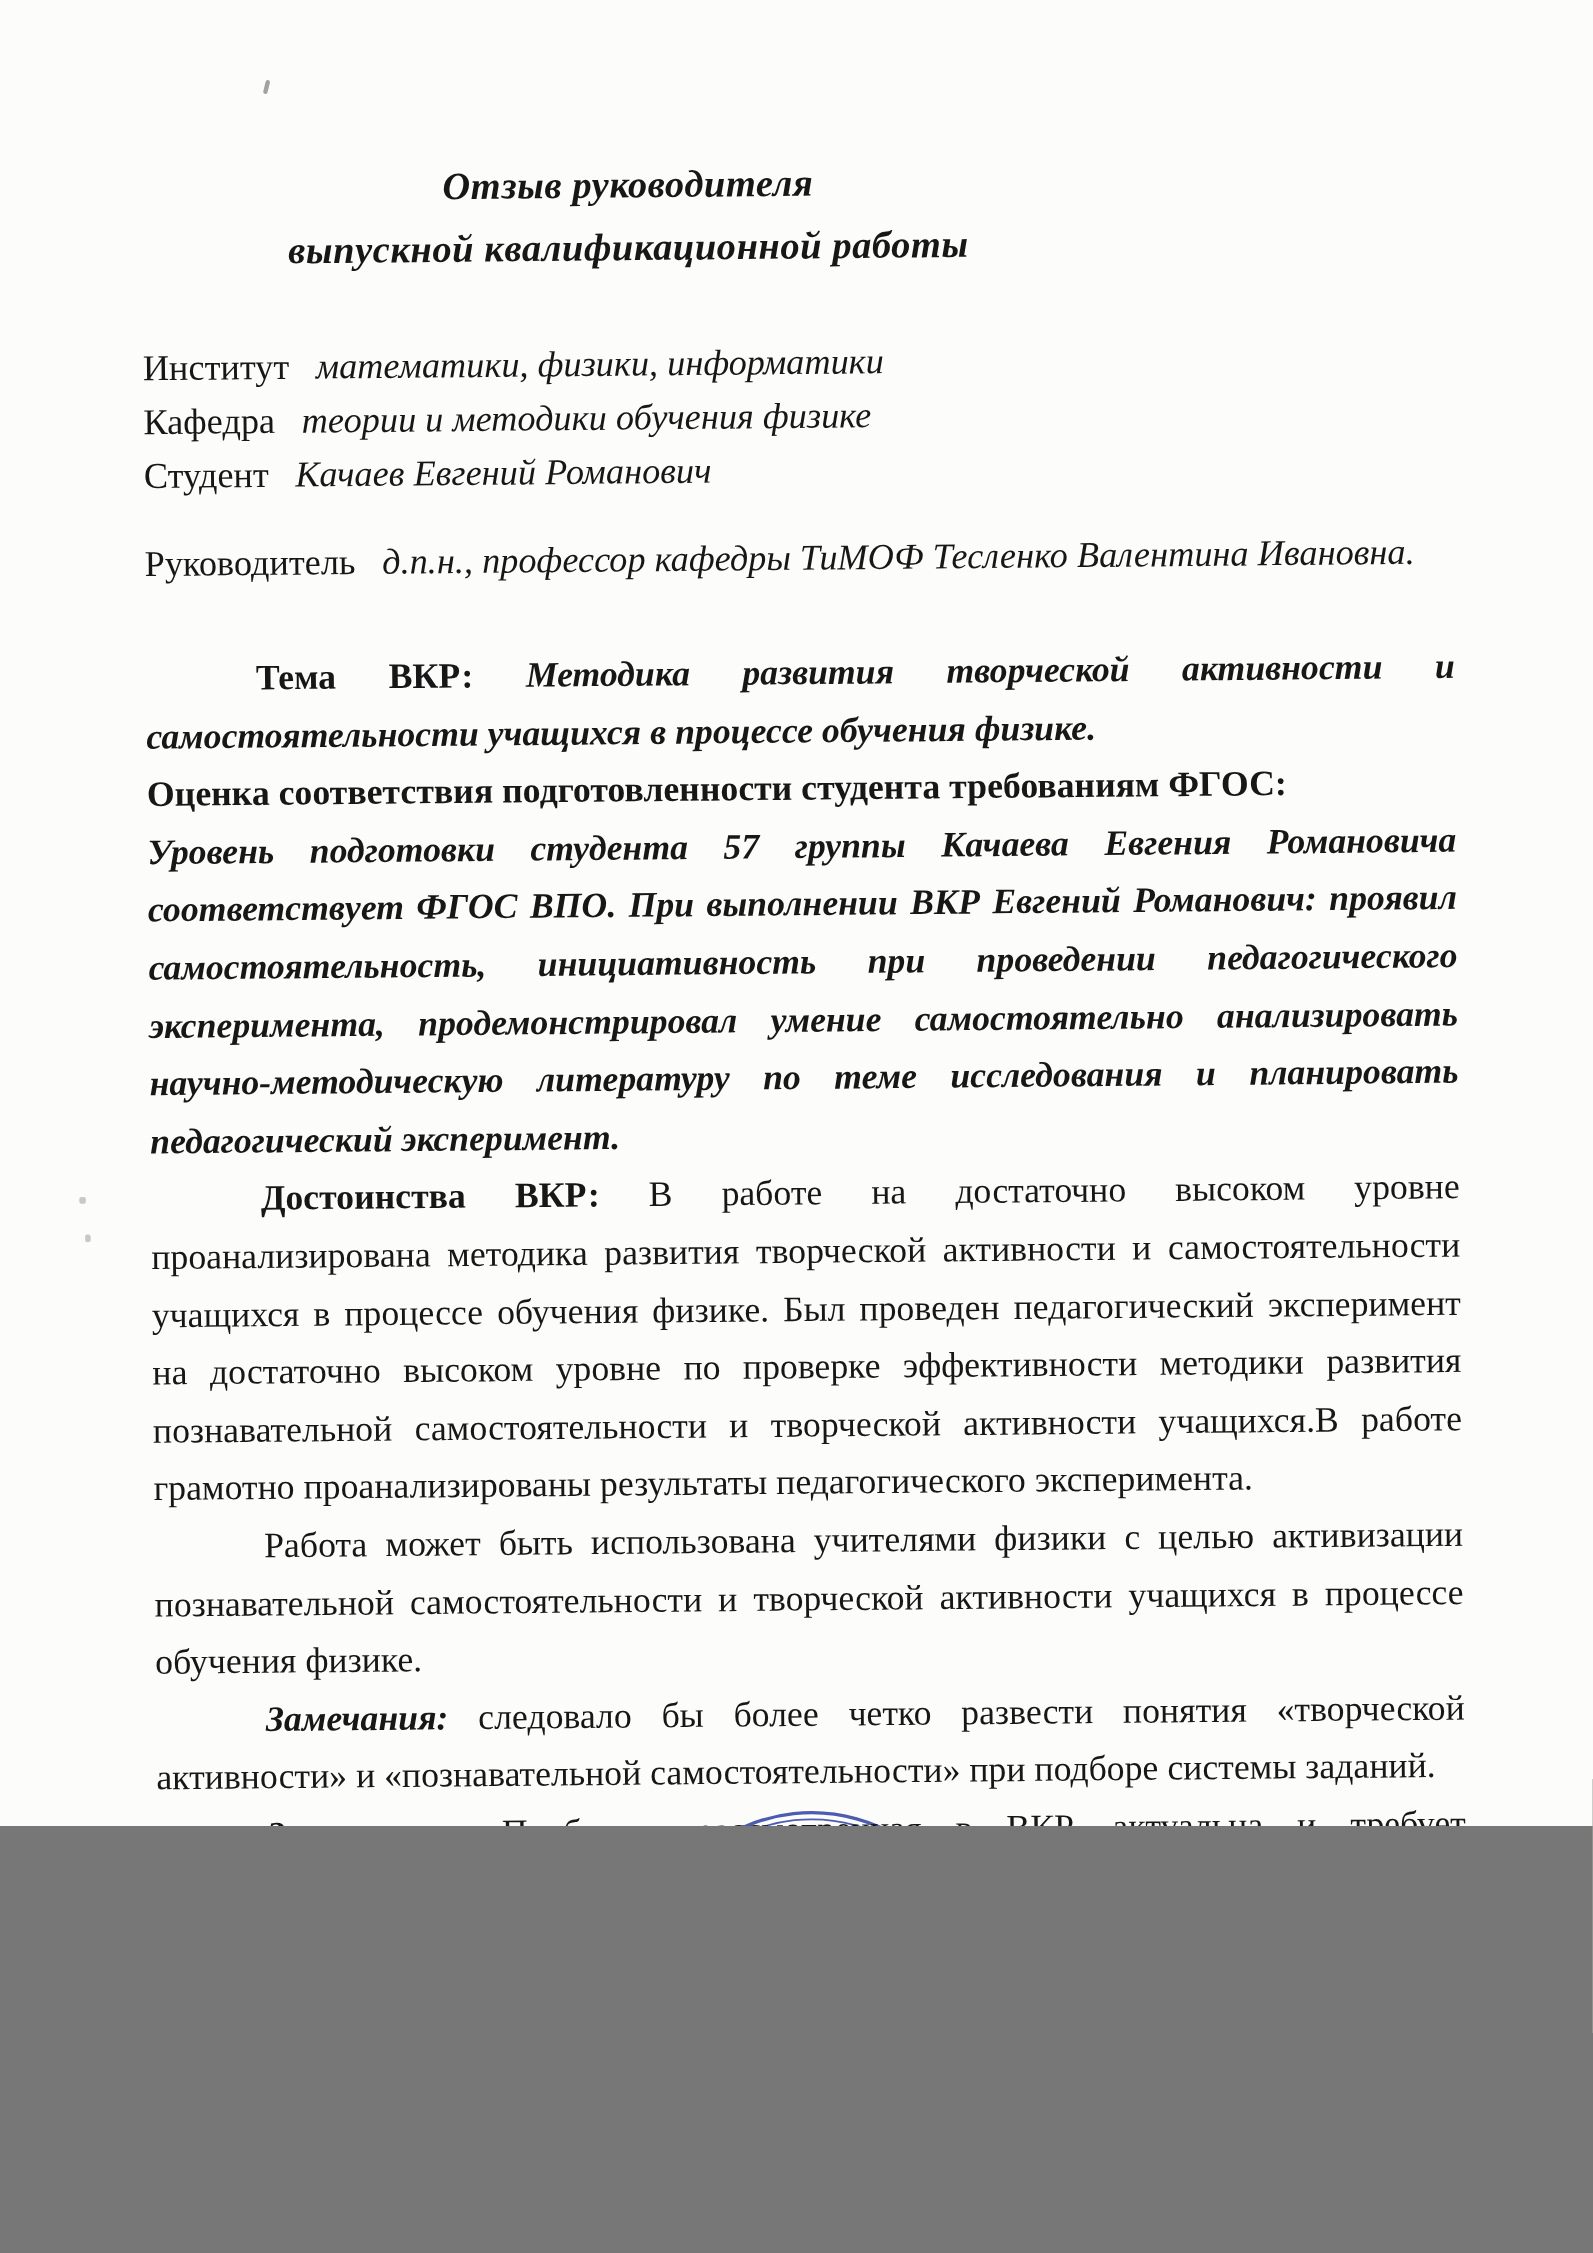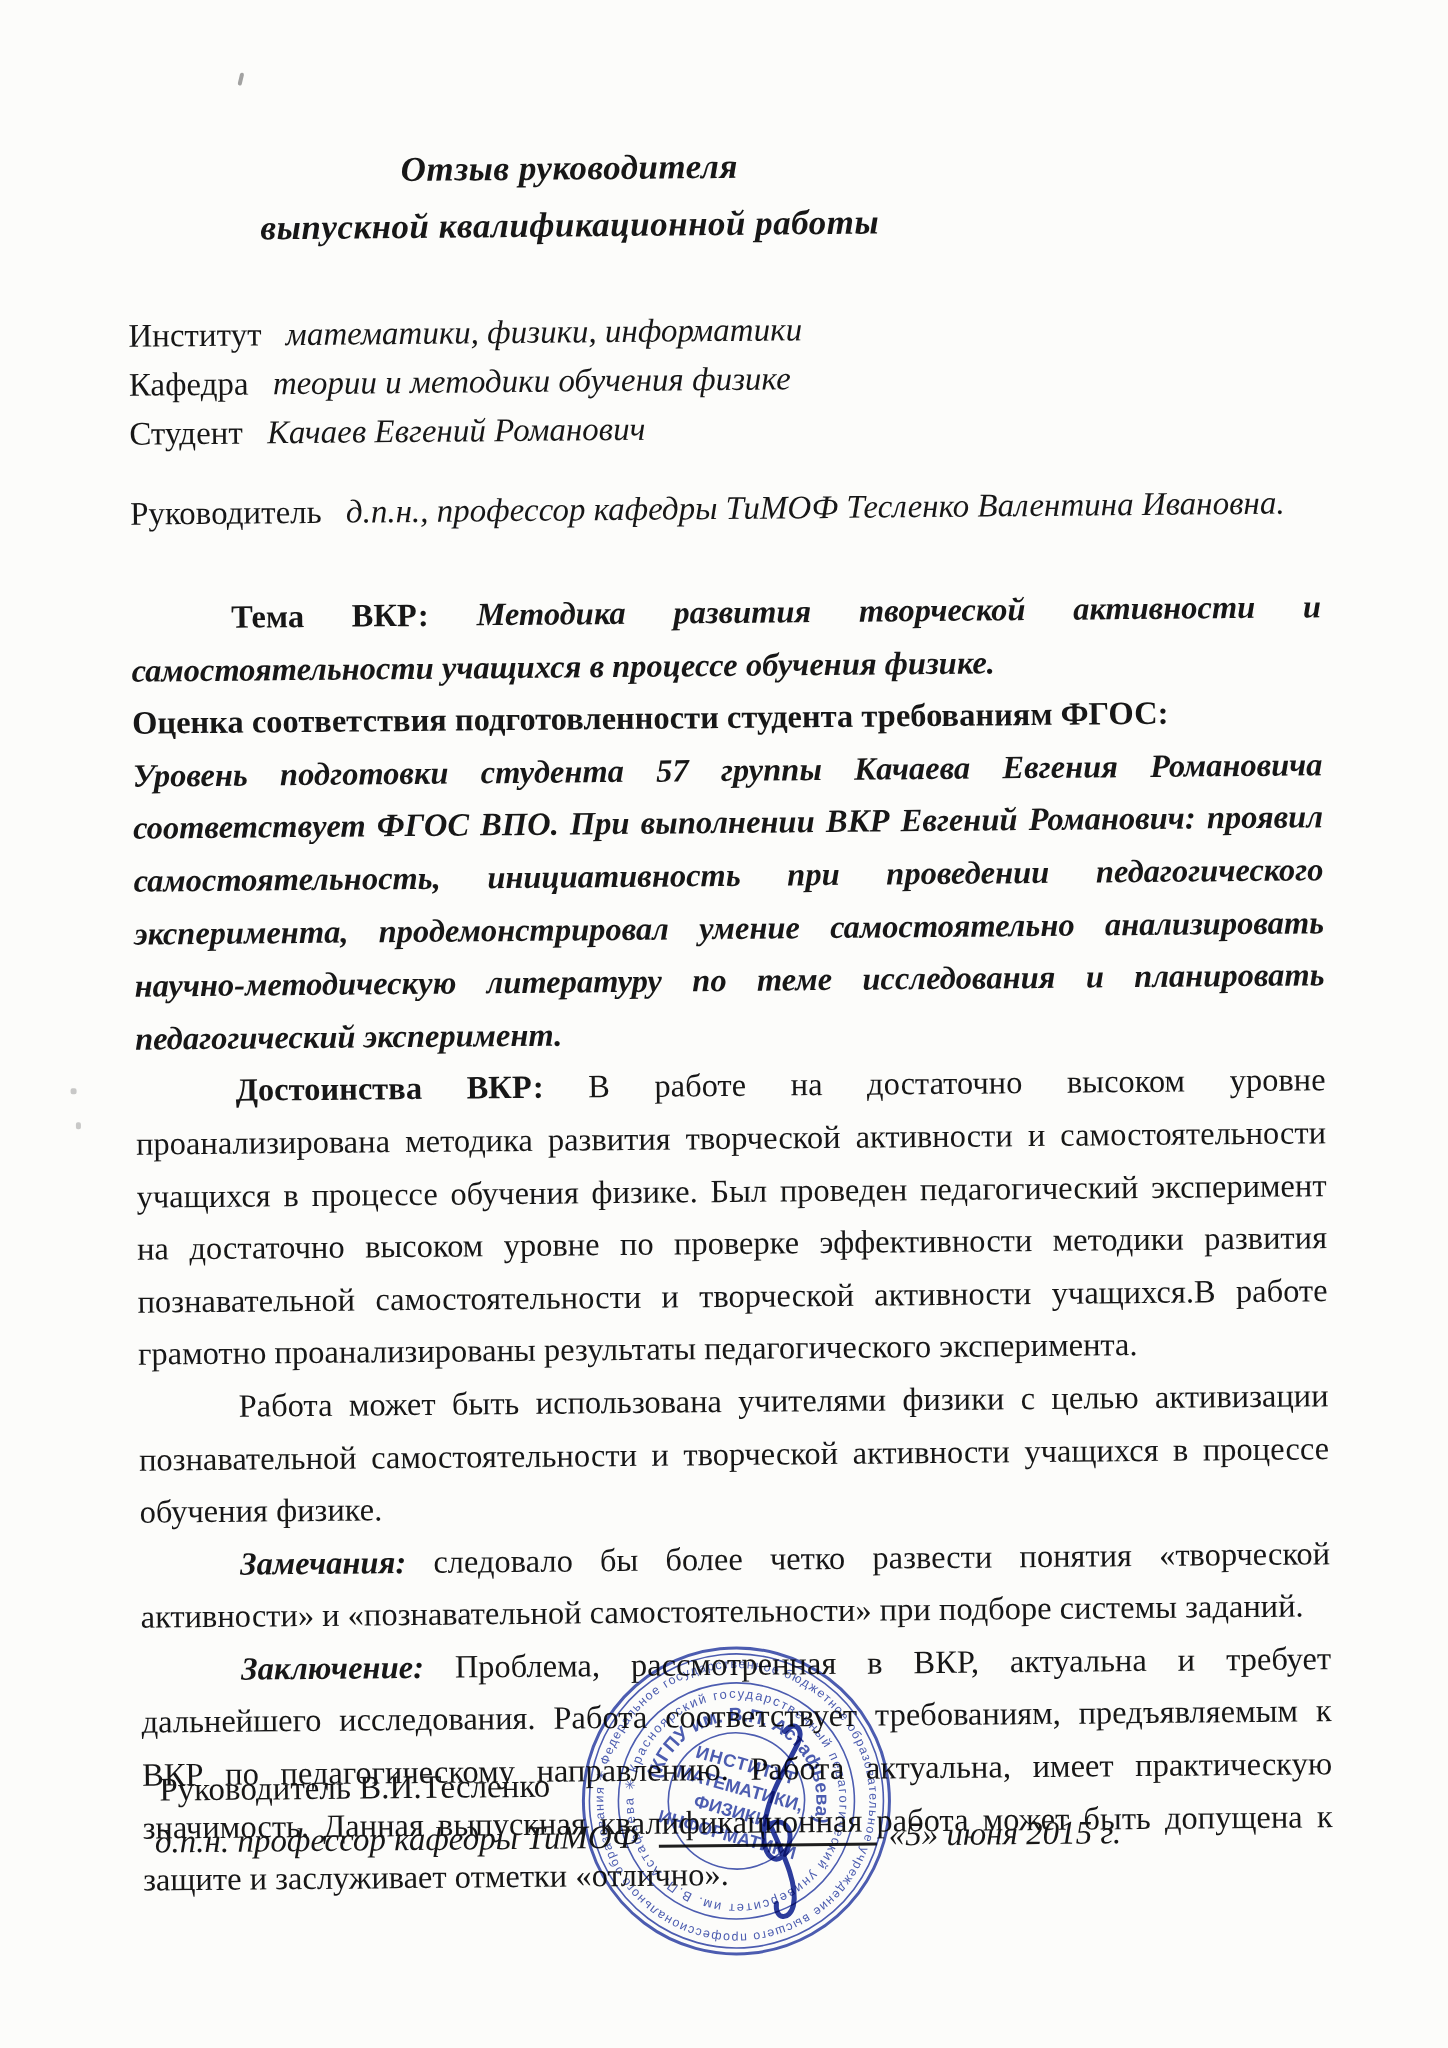--- a/index.html
+++ b/index.html
@@ -1,18 +1,18 @@
 <!DOCTYPE html>
 <html><head>
 <meta charset="utf-8">
 <style>
   * { margin:0; padding:0; box-sizing:border-box; }
   html,body { background:#777; }
   .page {
-    position:relative; width:1448px; height:2048px;
+    position:relative; width:1448px; height:1660px;
     background:#fcfcfa; overflow:hidden;
     font-family:"Liberation Serif", serif; color:#171717;
     margin:0 auto;
   }
   .skew { position:absolute; inset:0; transform:rotate(-0.55deg); transform-origin:50% 40%; }
 
   .doc-title {
     position:absolute; left:133px; top:138px; width:885px;
     text-align:center; font-size:35px; font-weight:bold; font-style:italic;
     line-height:57px; letter-spacing:0.5px;

